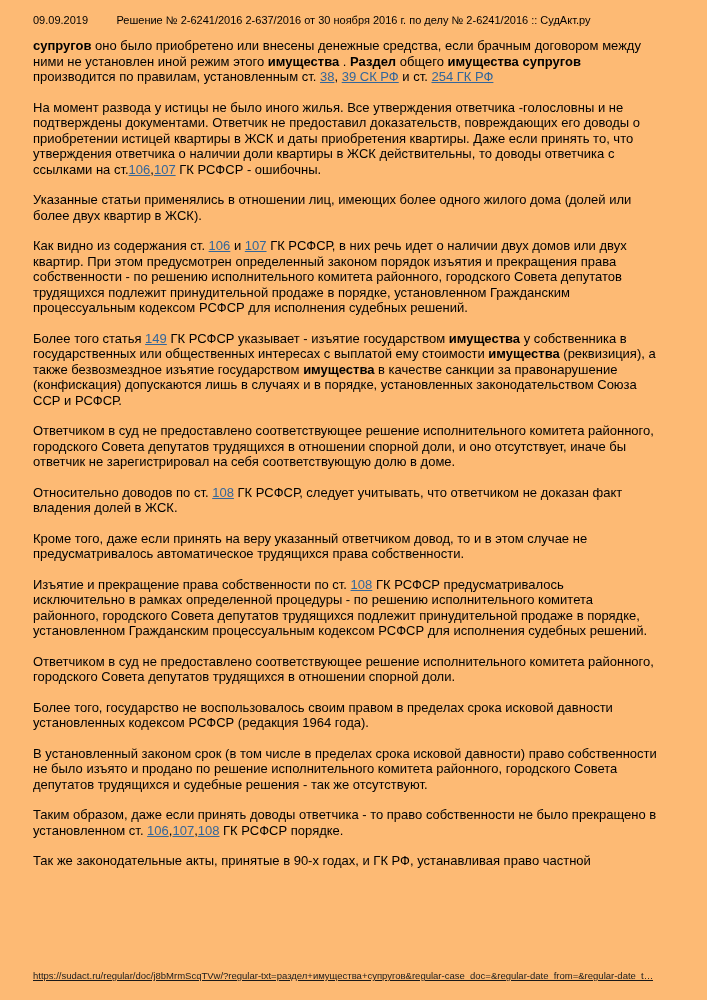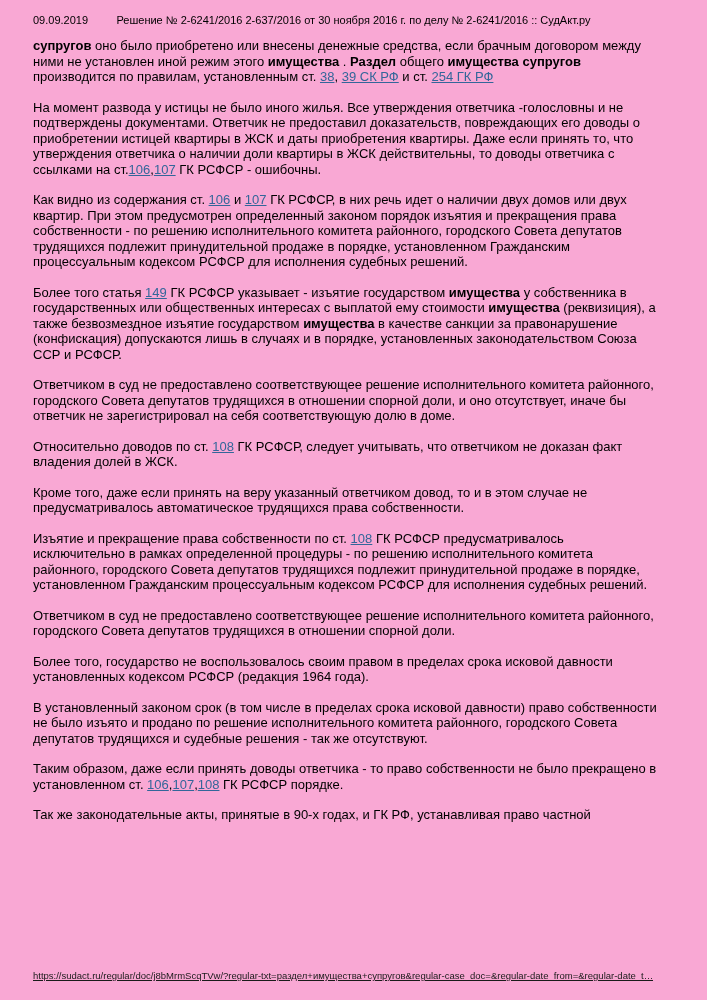--- a/index.html
+++ b/index.html
@@ -4,21 +4,21 @@
 <style>
   html, body {
     margin: 0;
     padding: 0;
     background: #ffffff;
   }
   .page {
     position: relative;
     width: 707px;
     height: 1000px;
-    background: #f9a8d4;
+    background: #fdba74;
     overflow: hidden;
     font-family: "Liberation Sans", "DejaVu Sans", sans-serif;
     color: #000000;
   }
   .print-header {
     position: absolute;
     top: 13px;
     left: 0;
     right: 0;
     height: 14px;
@@ -85,20 +85,21 @@
 
 <div class="page">
   <div class="print-header">
     <span class="date">09.09.2019</span>
     <span class="title">Решение № 2-6241/2016 2-637/2016 от 30 ноября 2016 г. по делу № 2-6241/2016 :: СудАкт.ру</span>
   </div>
 
   <div class="doc-body">
       <p class="para"><span class="b">супругов</span><span> оно было приобретено или внесены денежные средства, если брачным договором между ними не установлен иной режим этого </span><span class="b">имущества</span><span> . </span><span class="b">Раздел</span><span> общего </span><span class="b">имущества супругов</span><span> производится по правилам, установленным ст. </span><a href="#">38</a><span>, </span><a href="#">39 СК РФ</a><span> и ст. </span><a href="#">254 ГК РФ</a></p>
       <p class="para"><span>На момент развода у истицы не было иного жилья. Все утверждения ответчика -голословны и не подтверждены документами. Ответчик не предоставил доказательств, повреждающих его доводы о приобретении истицей квартиры в ЖСК и даты приобретения квартиры. Даже если принять то, что утверждения ответчика о наличии доли квартиры в ЖСК действительны, то доводы ответчика с ссылками на ст.</span><a href="#">106</a><span>,</span><a href="#">107</a><span> ГК РСФСР - ошибочны.</span></p>
+      <p class="para"><span>Указанные статьи применялись в отношении лиц, имеющих более одного жилого дома (долей или более двух квартир в ЖСК).</span></p>
       <p class="para"><span>Как видно из содержания ст. </span><a href="#">106</a><span> и </span><a href="#">107</a><span> ГК РСФСР, в них речь идет о наличии двух домов или двух квартир. При этом предусмотрен определенный законом порядок изъятия и прекращения права собственности - по решению исполнительного комитета районного, городского Совета депутатов трудящихся подлежит принудительной продаже в порядке, установленном Гражданским процессуальным кодексом РСФСР для исполнения судебных решений.</span></p>
       <p class="para"><span>Более того статья </span><a href="#">149</a><span> ГК РСФСР указывает - изъятие государством </span><span class="b">имущества</span><span> у собственника в государственных или общественных интересах с выплатой ему стоимости </span><span class="b">имущества</span><span> (реквизиция), а также безвозмездное изъятие государством </span><span class="b">имущества</span><span> в качестве санкции за правонарушение (конфискация) допускаются лишь в случаях и в порядке, установленных законодательством Союза ССР и РСФСР.</span></p>
       <p class="para"><span>Ответчиком в суд не предоставлено соответствующее решение исполнительного комитета районного, городского Совета депутатов трудящихся в отношении спорной доли, и оно отсутствует, иначе бы ответчик не зарегистрировал на себя соответствующую долю в доме.</span></p>
       <p class="para"><span>Относительно доводов по ст. </span><a href="#">108</a><span> ГК РСФСР, следует учитывать, что ответчиком не доказан факт владения долей в ЖСК.</span></p>
       <p class="para"><span>Кроме того, даже если принять на веру указанный ответчиком довод, то и в этом случае не предусматривалось автоматическое трудящихся права собственности.</span></p>
       <p class="para"><span>Изъятие и прекращение права собственности по ст. </span><a href="#">108</a><span> ГК РСФСР предусматривалось исключительно в рамках определенной процедуры - по решению исполнительного комитета районного, городского Совета депутатов трудящихся подлежит принудительной продаже в порядке, установленном Гражданским процессуальным кодексом РСФСР для исполнения судебных решений.</span></p>
       <p class="para"><span>Ответчиком в суд не предоставлено соответствующее решение исполнительного комитета районного, городского Совета депутатов трудящихся в отношении спорной доли.</span></p>
       <p class="para"><span>Более того, государство не воспользовалось своим правом в пределах срока исковой давности установленных кодексом РСФСР (редакция 1964 года).</span></p>
       <p class="para"><span>В установленный законом срок (в том числе в пределах срока исковой давности) право собственности не было изъято и продано по решение исполнительного комитета районного, городского Совета депутатов трудящихся и судебные решения - так же отсутствуют.</span></p>
       <p class="para"><span>Таким образом, даже если принять доводы ответчика - то право собственности не было прекращено в установленном ст. </span><a href="#">106</a><span>,</span><a href="#">107</a><span>,</span><a href="#">108</a><span> ГК РСФСР порядке.</span></p>

